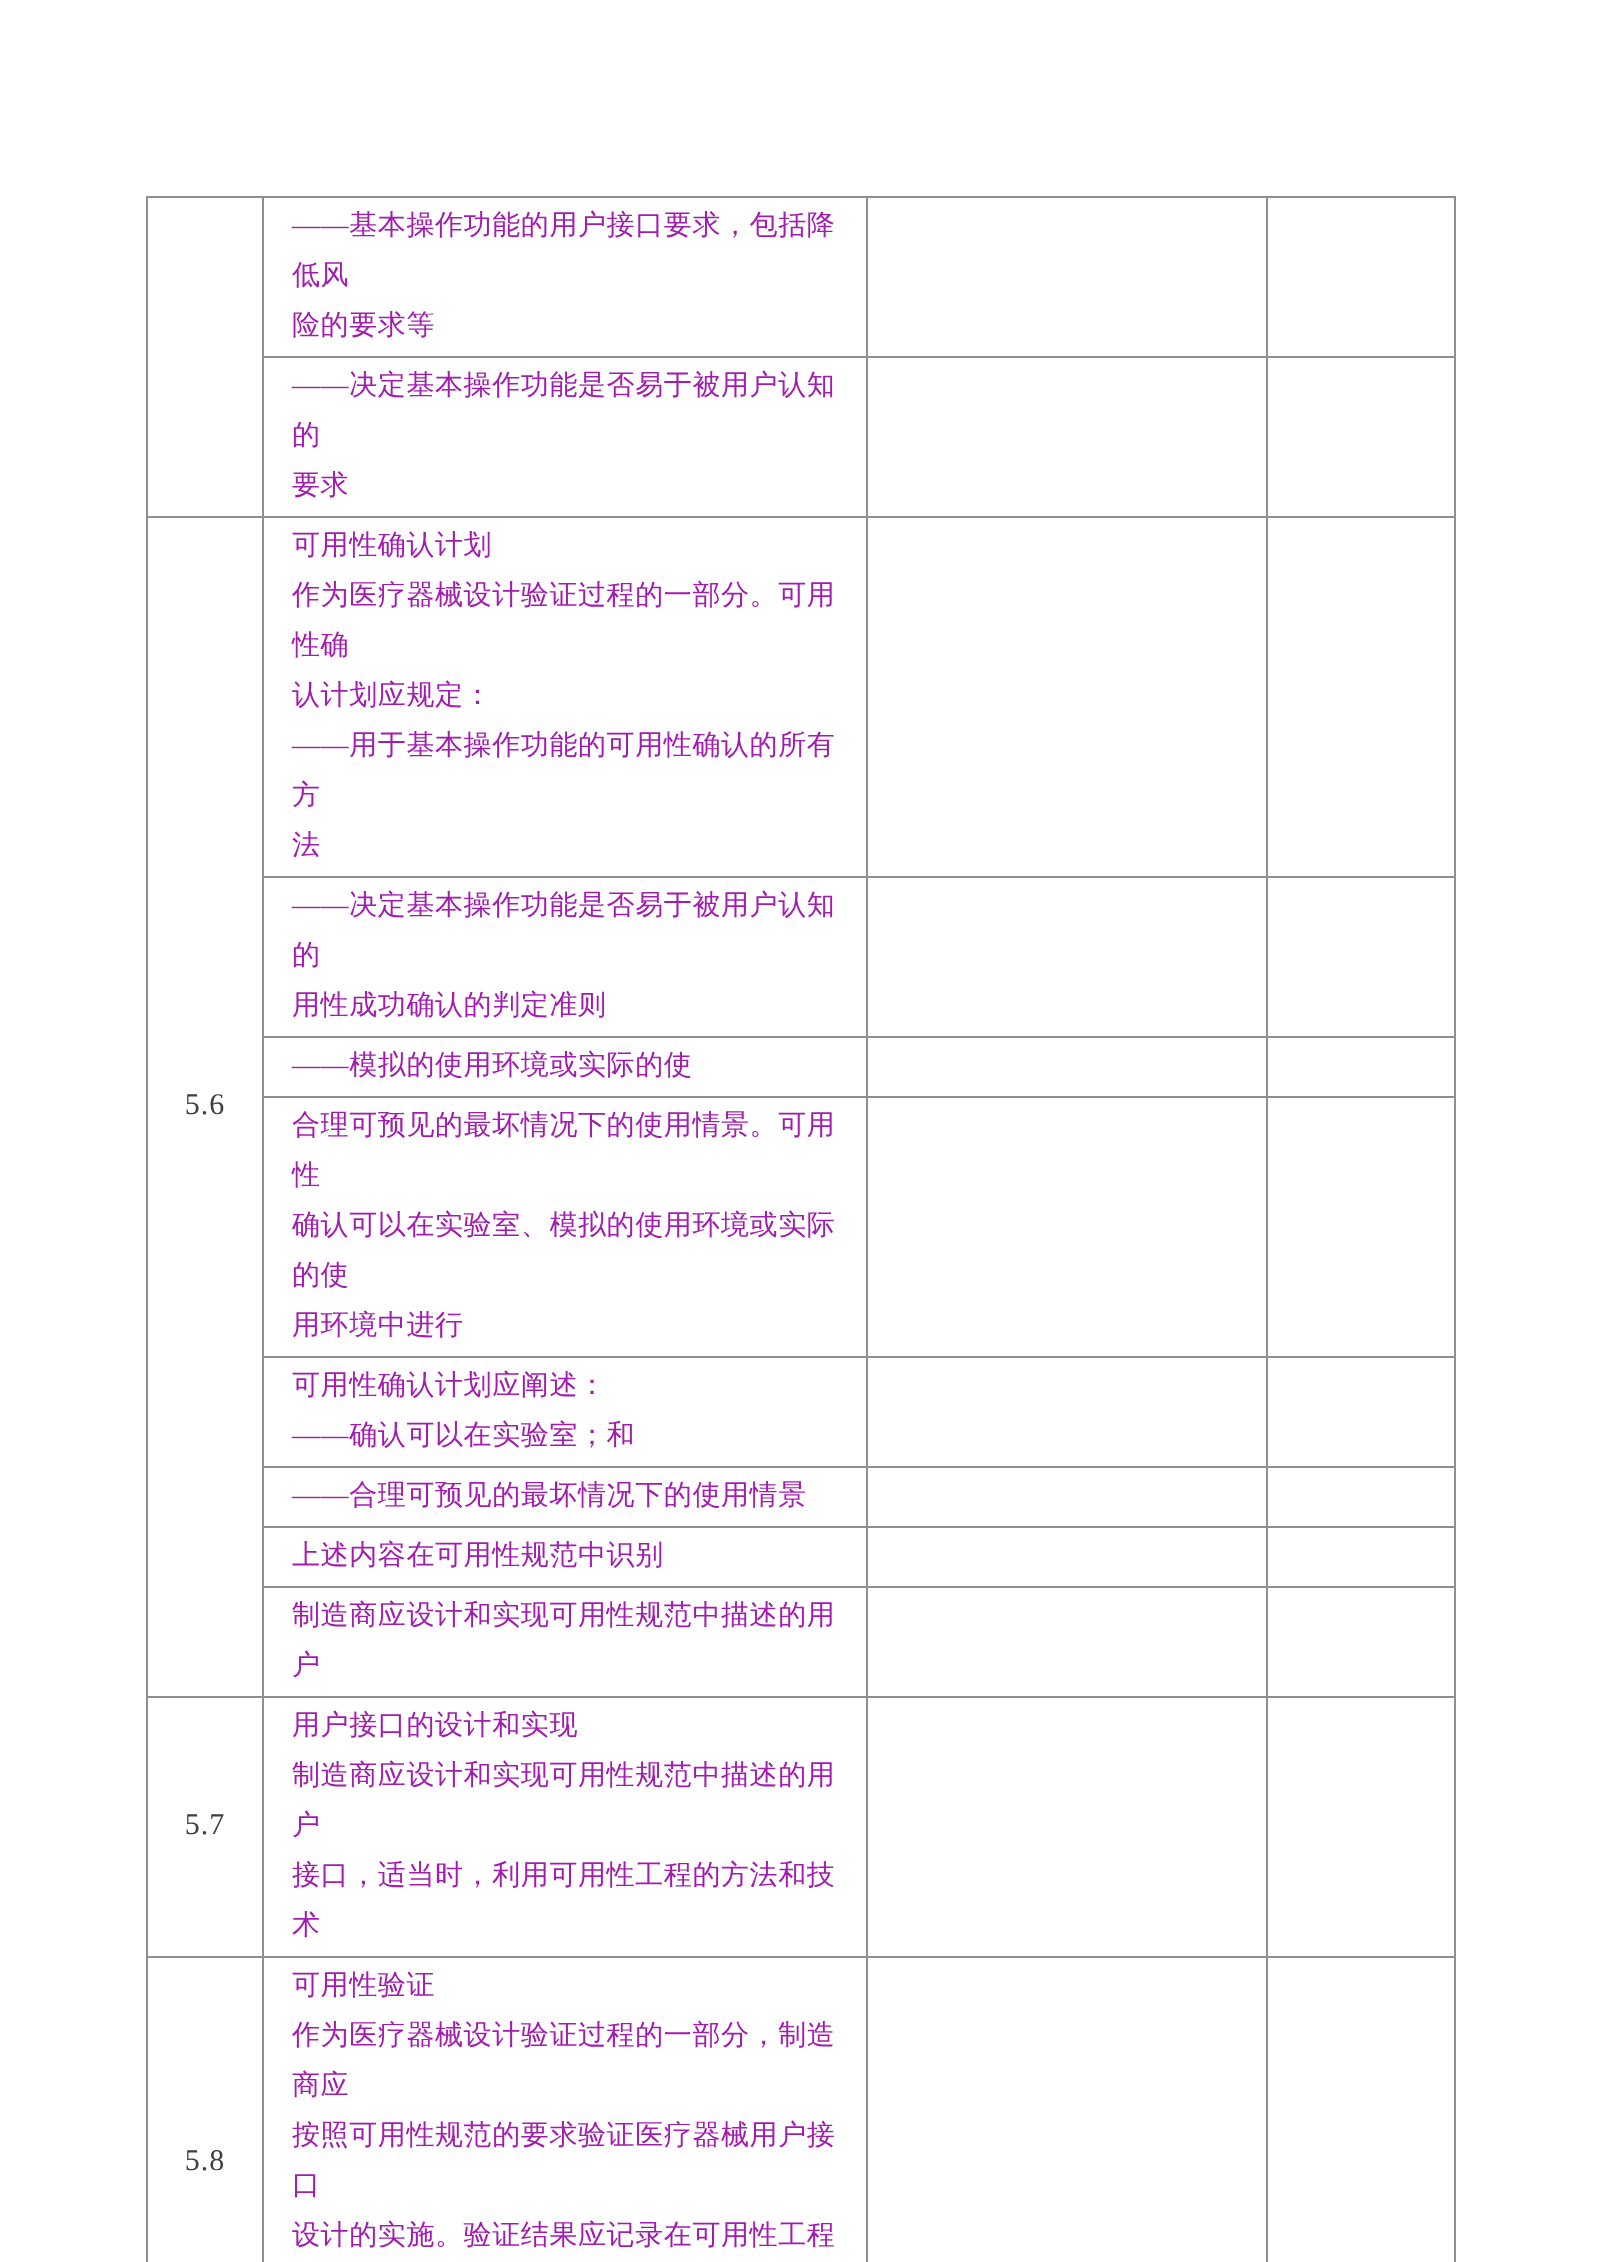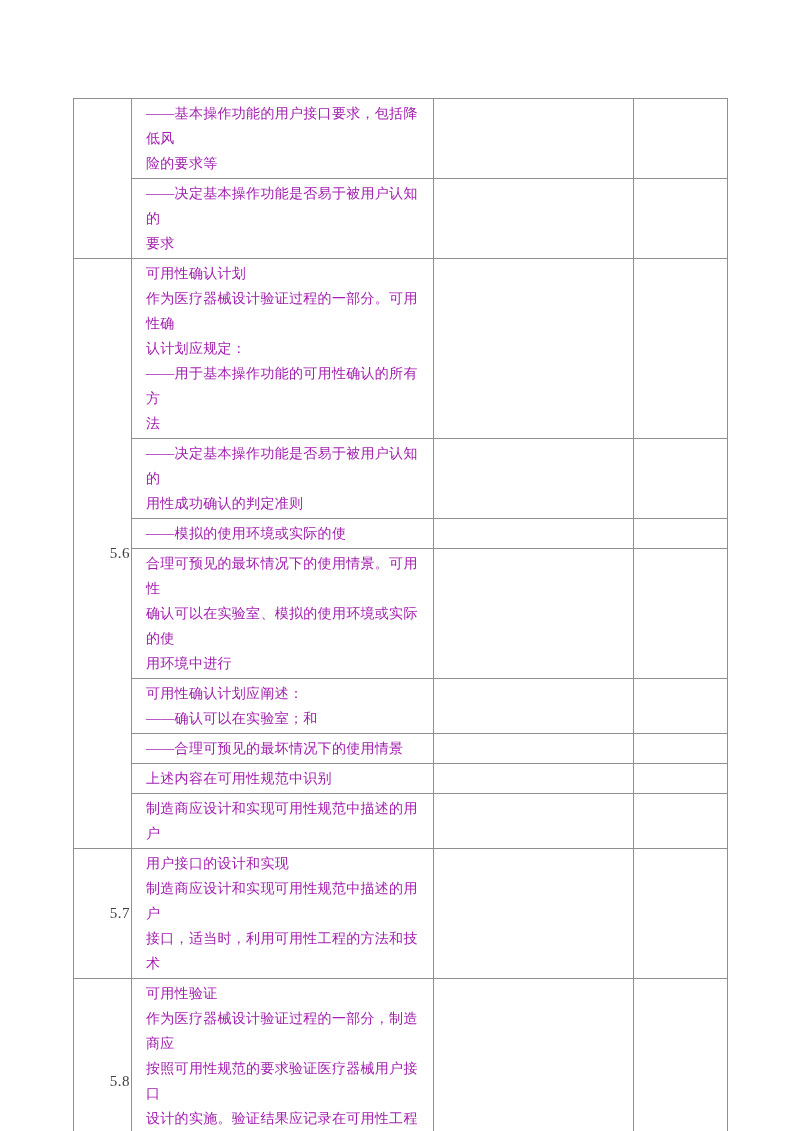--- a/index.html
+++ b/index.html
@@ -22,21 +22,21 @@
     top: 98px;
     border-collapse: collapse;
     table-layout: fixed;
   }
   table.checklist td {
     border: 1px solid #8f8f8f;
     box-sizing: border-box;
   }
   td.clause-number {
     width: 58px;
-    text-align: right;
+    text-align: center;
     vertical-align: middle;
     font-size: 15px;
     color: #3f3f3f;
     letter-spacing: 0.5px;
   }
   td.content-cell {
     width: 302px;
     vertical-align: top;
     padding: 2px 12px 2px 14px;
     font-size: 14px;

